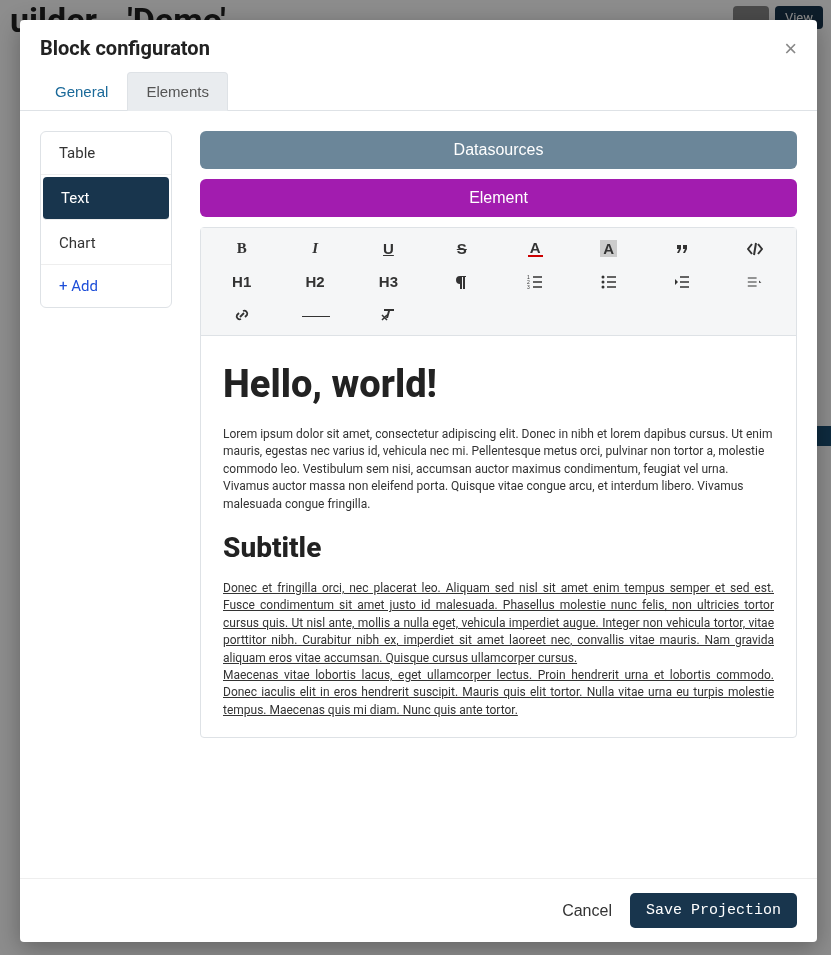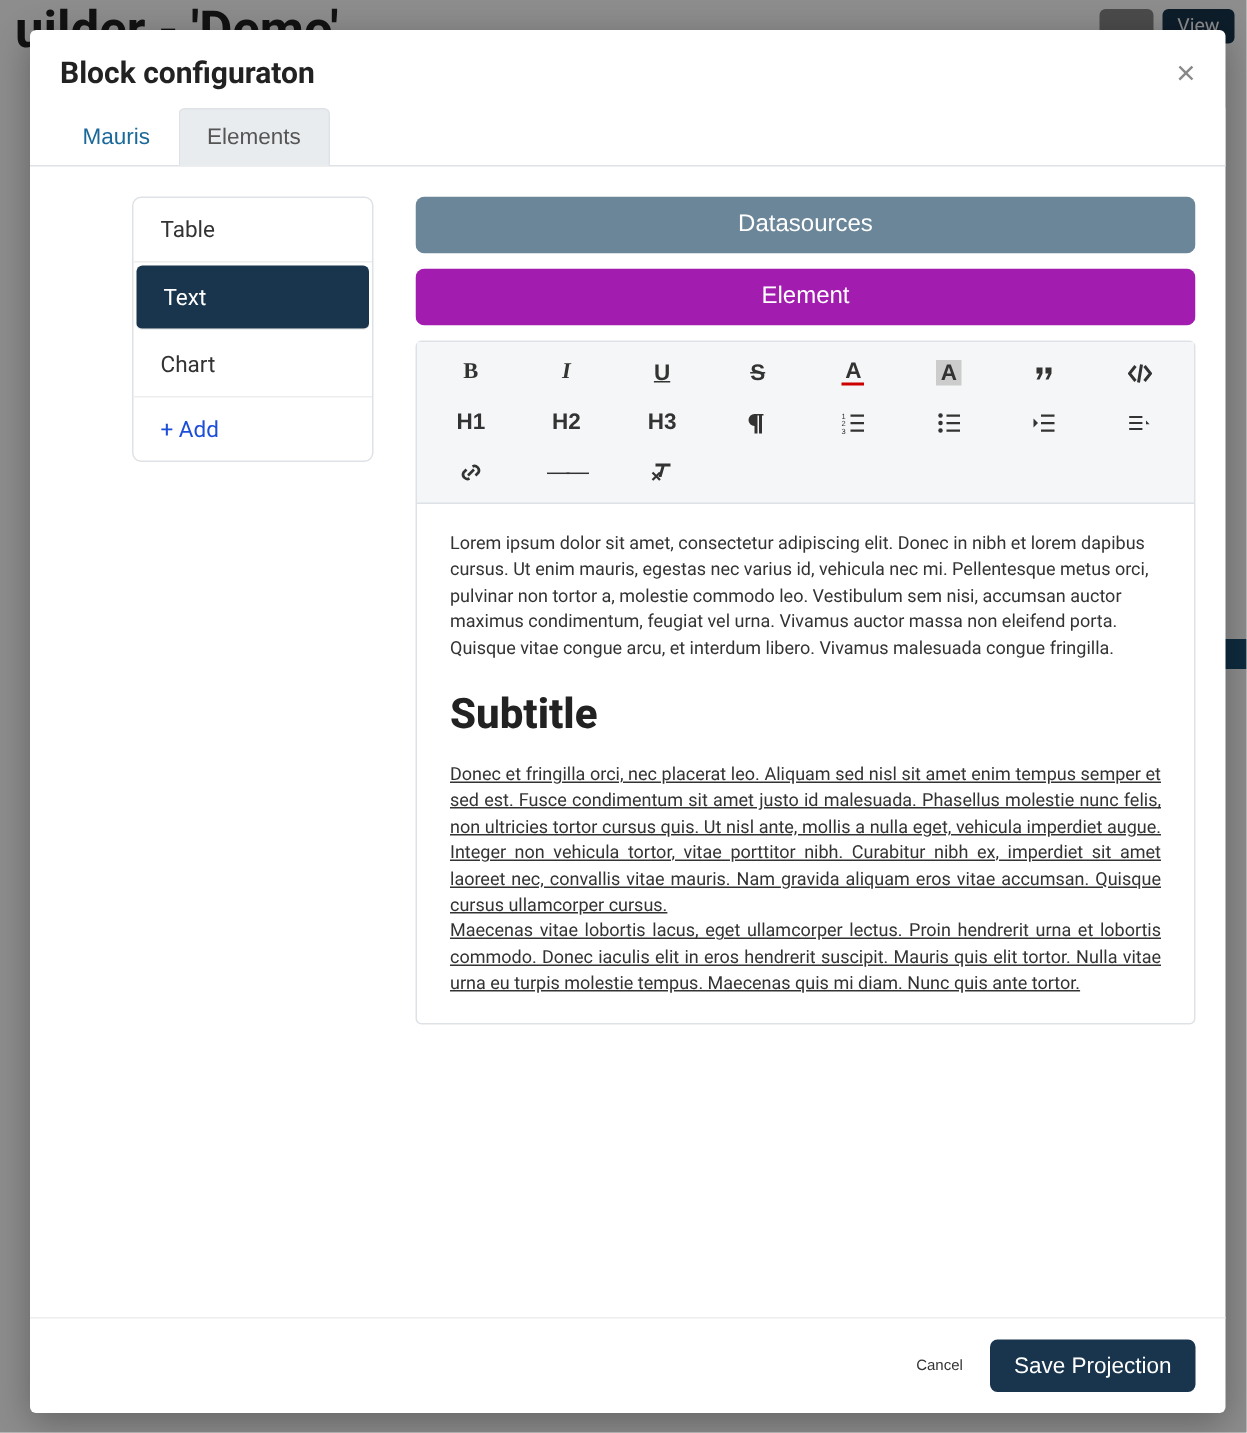--- a/index.html
+++ b/index.html
@@ -142,26 +142,25 @@
     }
 
     .body-row {
       display: flex;
       padding: 20px;
       gap: 28px;
       align-items: flex-start;
     }
 
     .side-list {
-      width: 161px;
+      width: 132px;
       border: 1px solid #dee2e6;
       border-radius: 6px;
       overflow: hidden;
       flex-shrink: 0;
-      margin-left: 48px;
     }
     .side-item {
       padding: 12px 18px;
       font-size: 15px;
       cursor: pointer;
       border-bottom: 1px solid #eee;
       color: #333;
     }
     .side-item:last-child {
       border-bottom: none;
@@ -274,32 +273,33 @@
       padding: 14px 20px;
       display: flex;
       justify-content: flex-end;
       gap: 18px;
       align-items: center;
       border-top: 1px solid #eee;
     }
     .footer-cancel {
       background: none;
       border: none;
-      font-size: 10px;
+      font-size: 16px;
       color: #333;
       cursor: pointer;
     }
     .footer-save {
       background: #18354d;
       color: #fff;
       border: none;
       padding: 9px 16px;
       font-size: 15px;
       border-radius: 5px;
       cursor: pointer;
+      font-family: Liberation Mono, monospace;
     }
   </style>
 </head>
 <body>
 
 <div class="bg-page">
   <div class="bg-header">uilder - 'Demo'</div>
   <div class="bg-buttons">
     <div class="bg-btn alt">&nbsp;&nbsp;&nbsp;&nbsp;&nbsp;</div>
     <div class="bg-btn dark">View</div>
@@ -310,21 +310,21 @@
 <div class="modal-overlay"></div>
 
 <div class="modal">
   <div class="modal-header">
     <div class="modal-title">Block configuraton</div>
     <button class="close-btn">×</button>
   </div>
 
   <div class="modal-body">
     <div class="tabs">
-      <button class="tab">Mauris</button>
+      <button class="tab">General</button>
       <button class="tab active">Elements</button>
     </div>
 
     <div class="body-row">
       <div class="side-list">
         <div class="side-item">Table</div>
         <div class="side-item active">Text</div>
         <div class="side-item">Chart</div>
         <div class="side-item add">+ Add</div>
       </div>
@@ -423,20 +423,21 @@
                 </svg>
             </button>
             <span></span>
               <span></span>
               <span></span>
               <span></span>
               <span></span>
           </div>
 
           <div class="editor-content">
+            <h1>Hello, world!</h1>
             <p>Lorem ipsum dolor sit amet, consectetur adipiscing elit. Donec in nibh et lorem dapibus cursus. Ut enim mauris, egestas nec varius id, vehicula nec mi. Pellentesque metus orci, pulvinar non tortor a, molestie commodo leo. Vestibulum sem nisi, accumsan auctor maximus condimentum, feugiat vel urna. Vivamus auctor massa non eleifend porta. Quisque vitae congue arcu, et interdum libero. Vivamus malesuada congue fringilla.</p>
             <h2>Subtitle</h2>
             <p class="justify">Donec et fringilla orci, nec placerat leo. Aliquam sed nisl sit amet enim tempus semper et sed est. Fusce condimentum sit amet justo id malesuada. Phasellus molestie nunc felis, non ultricies tortor cursus quis. Ut nisl ante, mollis a nulla eget, vehicula imperdiet augue. Integer non vehicula tortor, vitae porttitor nibh. Curabitur nibh ex, imperdiet sit amet laoreet nec, convallis vitae mauris. Nam gravida aliquam eros vitae accumsan. Quisque cursus ullamcorper cursus.</p>
             <p class="justify">Maecenas vitae lobortis lacus, eget ullamcorper lectus. Proin hendrerit urna et lobortis commodo. Donec iaculis elit in eros hendrerit suscipit. Mauris quis elit tortor. Nulla vitae urna eu turpis molestie tempus. Maecenas quis mi diam. Nunc quis ante tortor.</p>
           </div>
         </div>
       </div>
     </div>
   </div>
 

